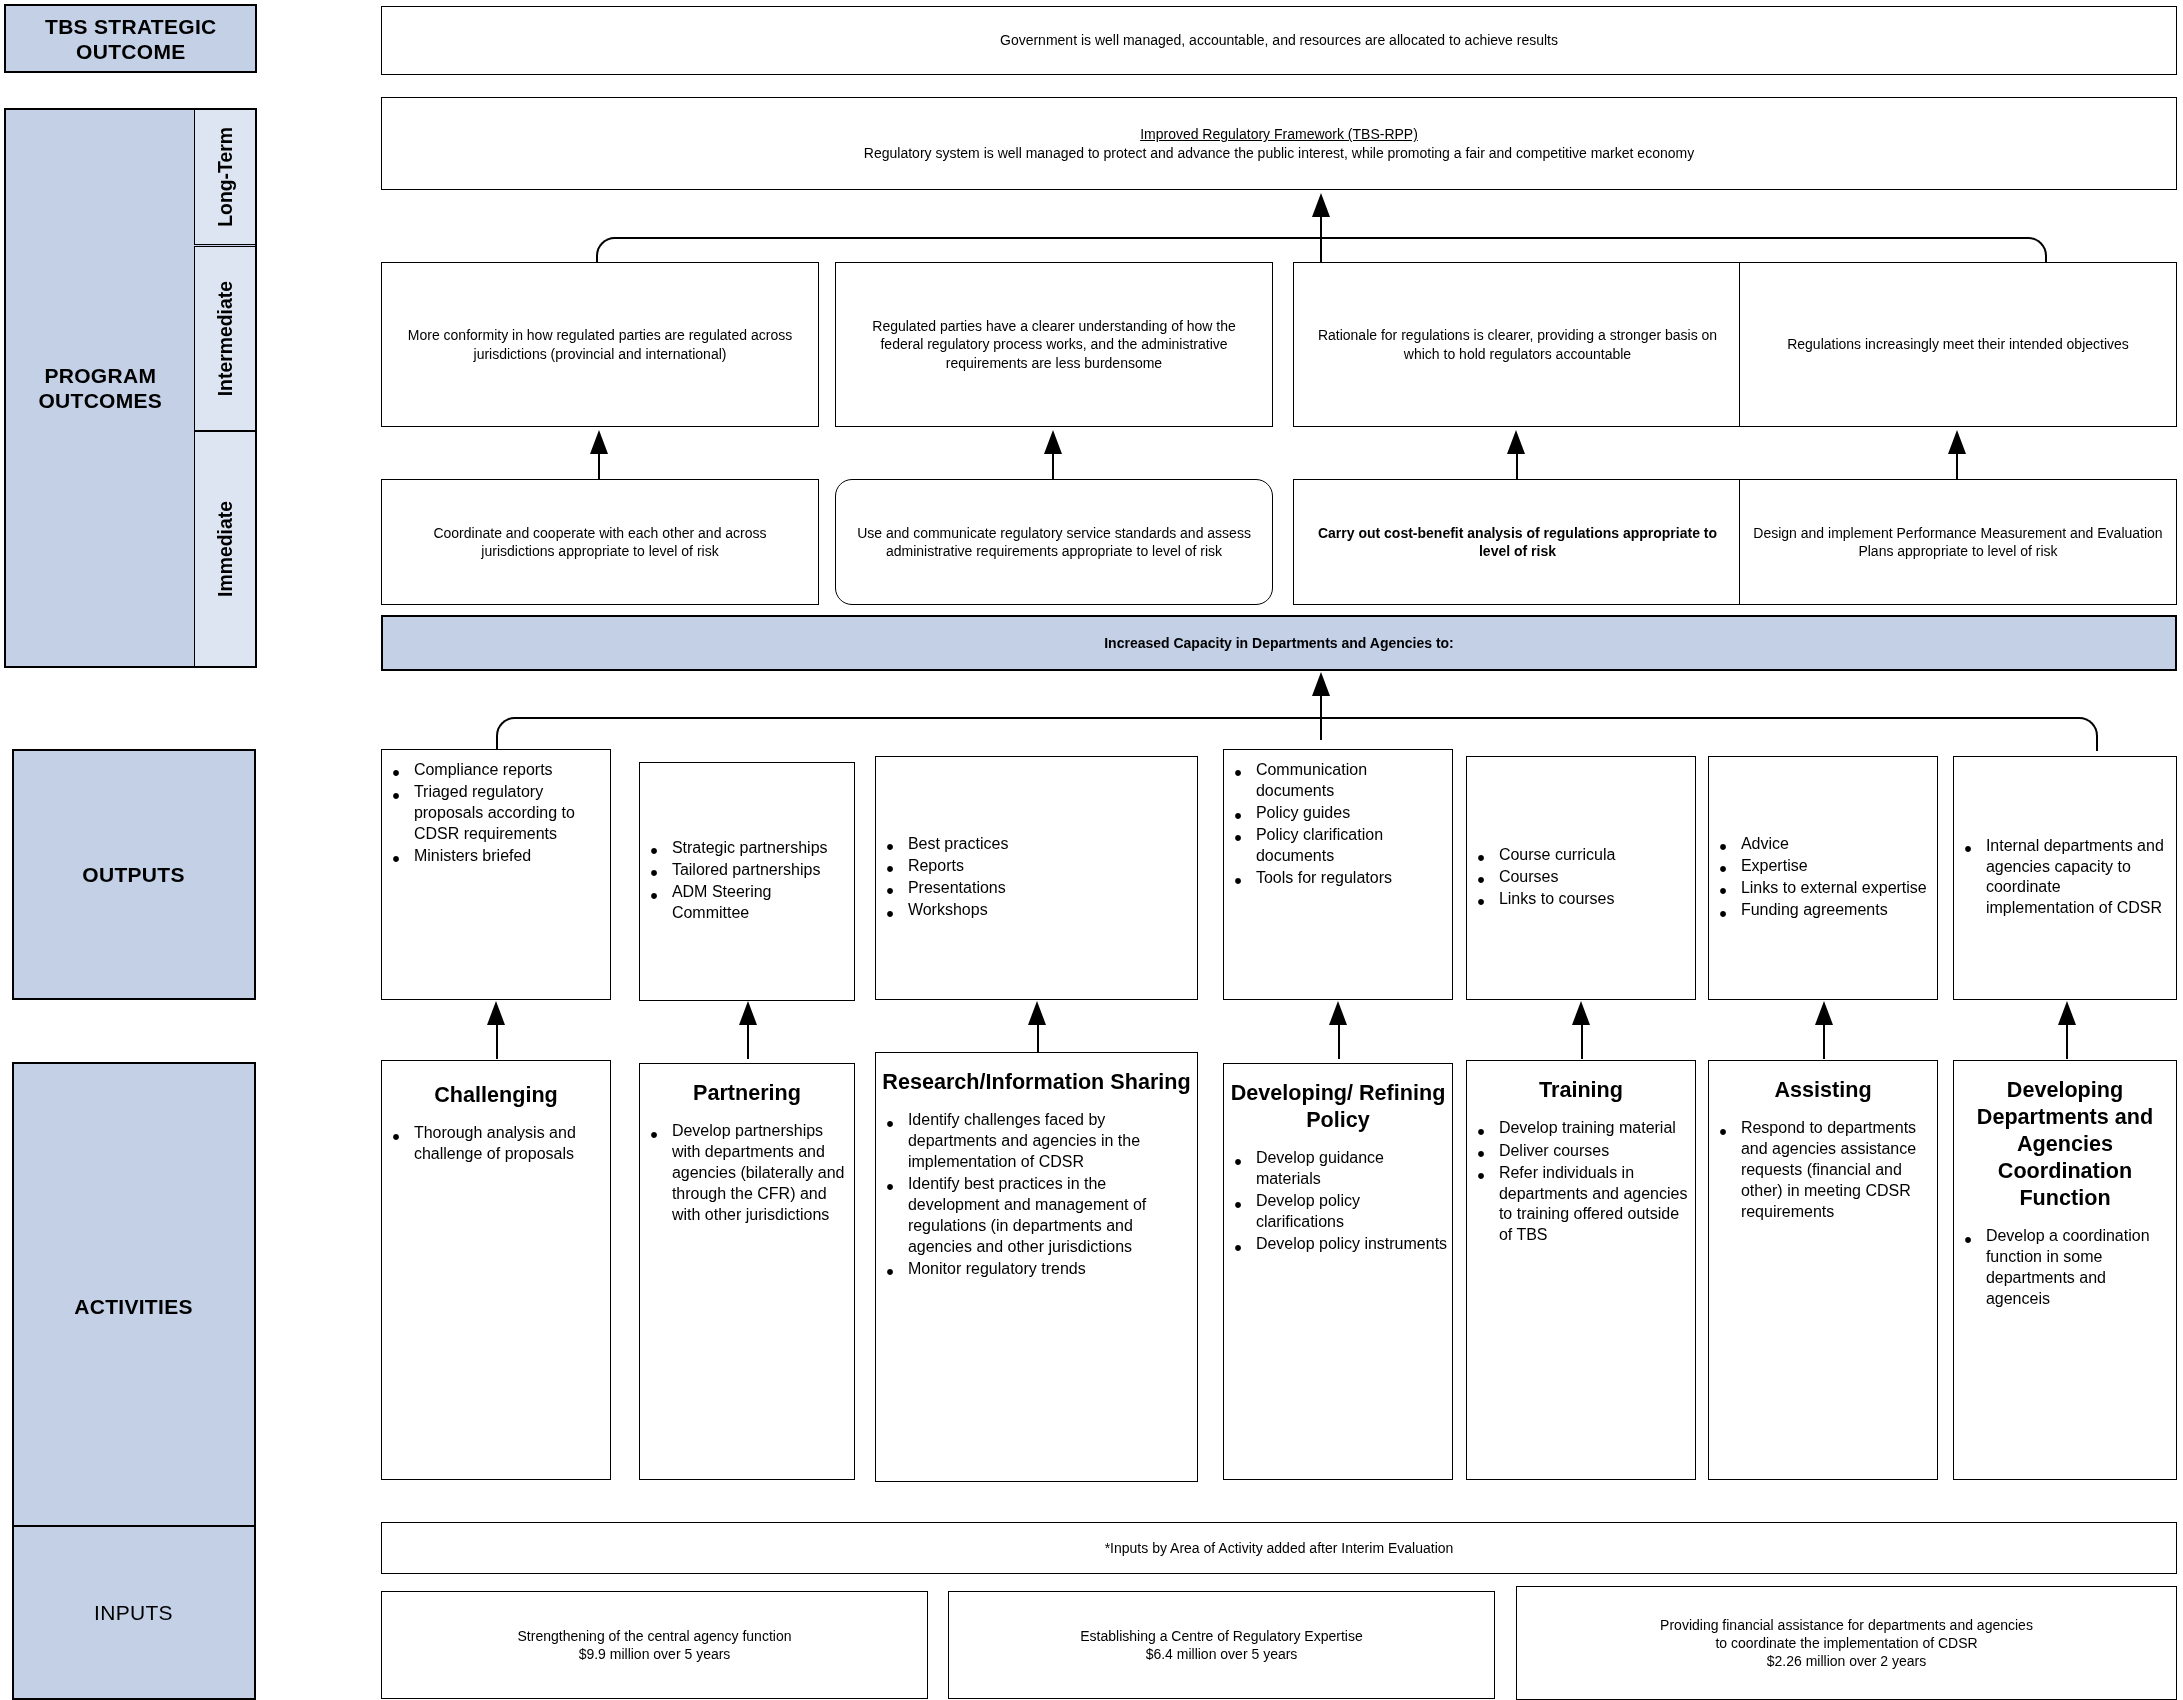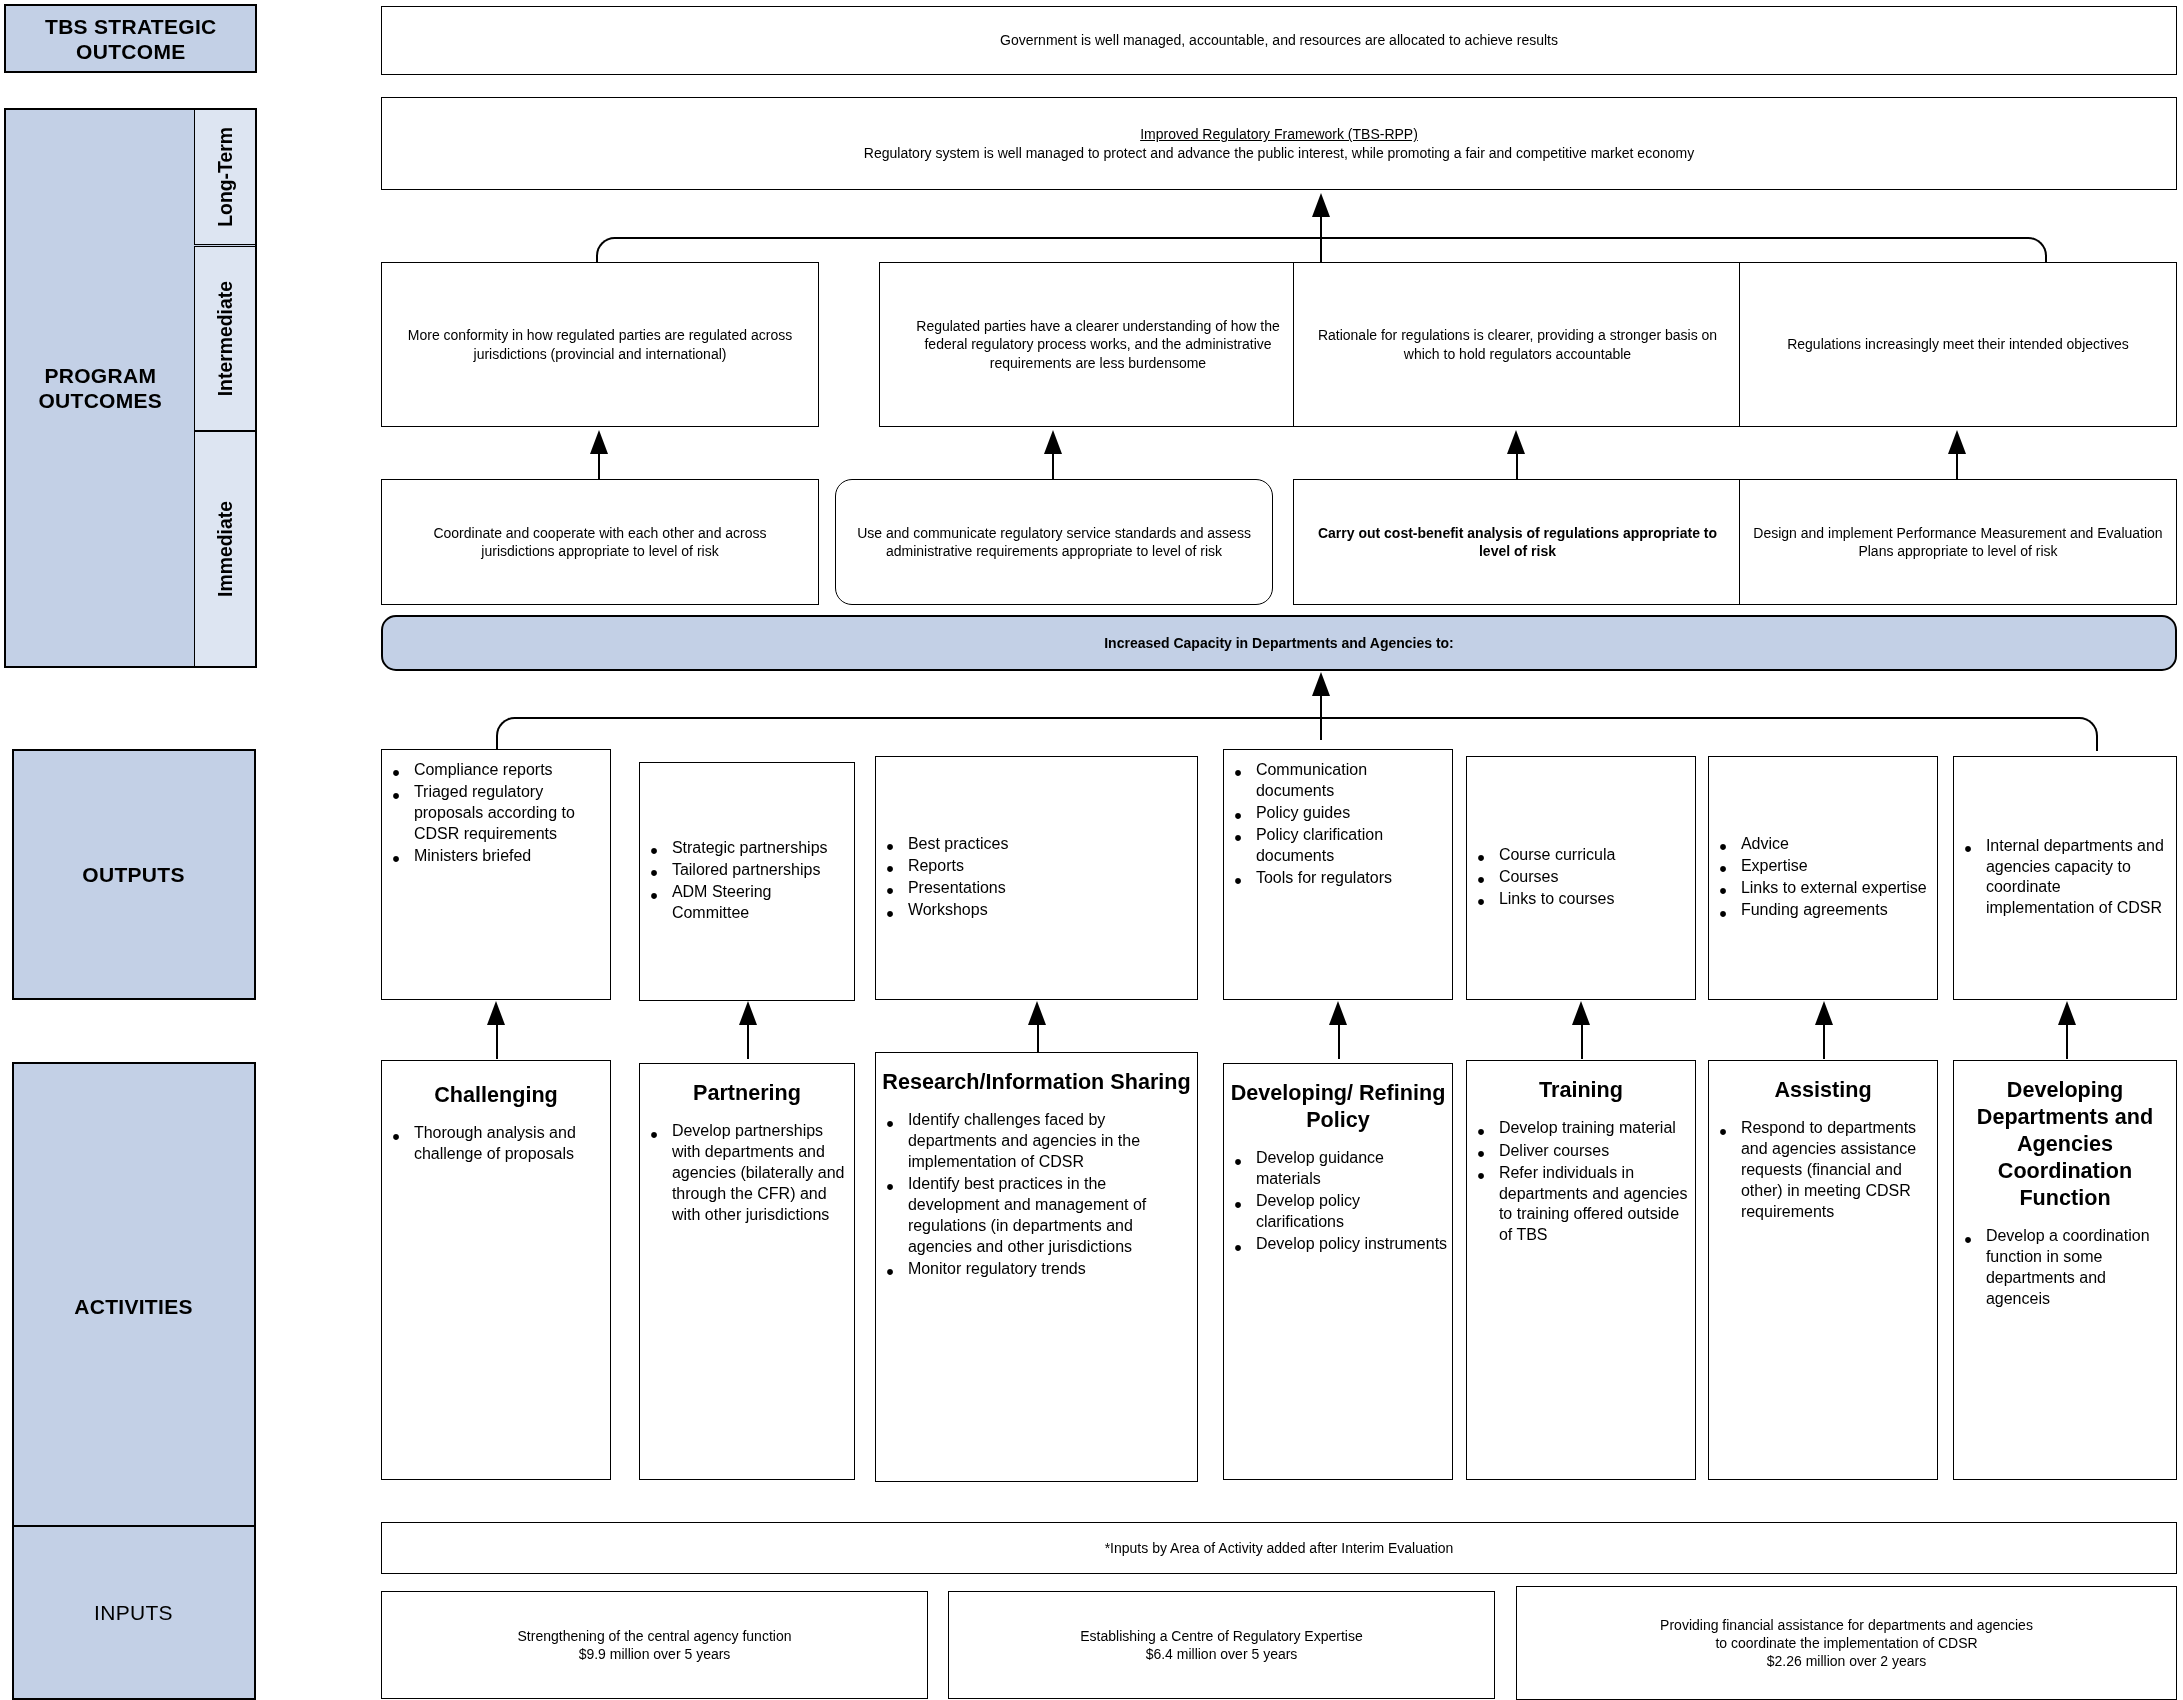--- a/index.html
+++ b/index.html
@@ -163,21 +163,21 @@
   </div>
 
   <div class="vline" style="left:1320px;top:216px;height:52px;"></div>
   <div class="arrow" style="left:1312px;top:193px;"></div>
 
   <div class="bracket" style="left:596px;top:237px;width:1451px;height:27px;"></div>
 
   <div class="box ctr pad" style="left:381px;top:262px;width:438px;height:165px;">
     <div class="bodytext">More conformity in how regulated parties are regulated across jurisdictions (provincial and international)</div>
   </div>
-  <div class="box ctr pad" style="left:835px;top:262px;width:438px;height:165px;margin-left:44px;">
+  <div class="box ctr pad" style="left:835px;top:262px;width:438px;height:165px;">
     <div class="bodytext">Regulated parties have a clearer understanding of how the federal regulatory process works, and the administrative requirements are less burdensome</div>
   </div>
   <div class="box ctr pad" style="left:1293px;top:262px;width:449px;height:165px;">
     <div class="bodytext">Rationale for regulations is clearer, providing a stronger basis on which to hold regulators accountable</div>
   </div>
   <div class="box ctr pad" style="left:1739px;top:262px;width:438px;height:165px;">
     <div class="bodytext">Regulations increasingly meet their intended objectives</div>
   </div>
 
   <div class="vline" style="left:598px;top:453px;height:30px;"></div>
@@ -195,21 +195,21 @@
   <div class="box ctr pad" style="left:835px;top:479px;width:438px;height:126px;border-radius:17px;">
     <div class="bodytext">Use and communicate regulatory service standards and assess administrative requirements appropriate to level of risk</div>
   </div>
   <div class="box ctr pad" style="left:1293px;top:479px;width:449px;height:126px;font-weight:bold;">
     <div class="bodytext">Carry out cost-benefit analysis of regulations appropriate to level of risk</div>
   </div>
   <div class="box ctr pad" style="left:1739px;top:479px;width:438px;height:126px;">
     <div class="bodytext">Design and implement Performance Measurement and Evaluation Plans appropriate to level of risk</div>
   </div>
 
-  <div class="box bluebox ctr" style="left:381px;top:615px;width:1796px;height:56px;border-radius:15px;">
+  <div class="box bluebox ctr" style="left:381px;top:615px;width:1796px;height:56px;">
     <div class="bodytext" style="font-weight:bold;">Increased Capacity in Departments and Agencies to:</div>
   </div>
 
   <div class="vline" style="left:1320px;top:695px;height:45px;"></div>
   <div class="arrow" style="left:1312px;top:672px;"></div>
   <div class="bracket" style="left:496px;top:717px;width:1602px;height:34px;"></div>
 
   <div class="box top-al" style="left:381px;top:749px;width:230px;height:251px;padding-top:10px;">
     <ul class="bul">
       <li>Compliance reports</li>

